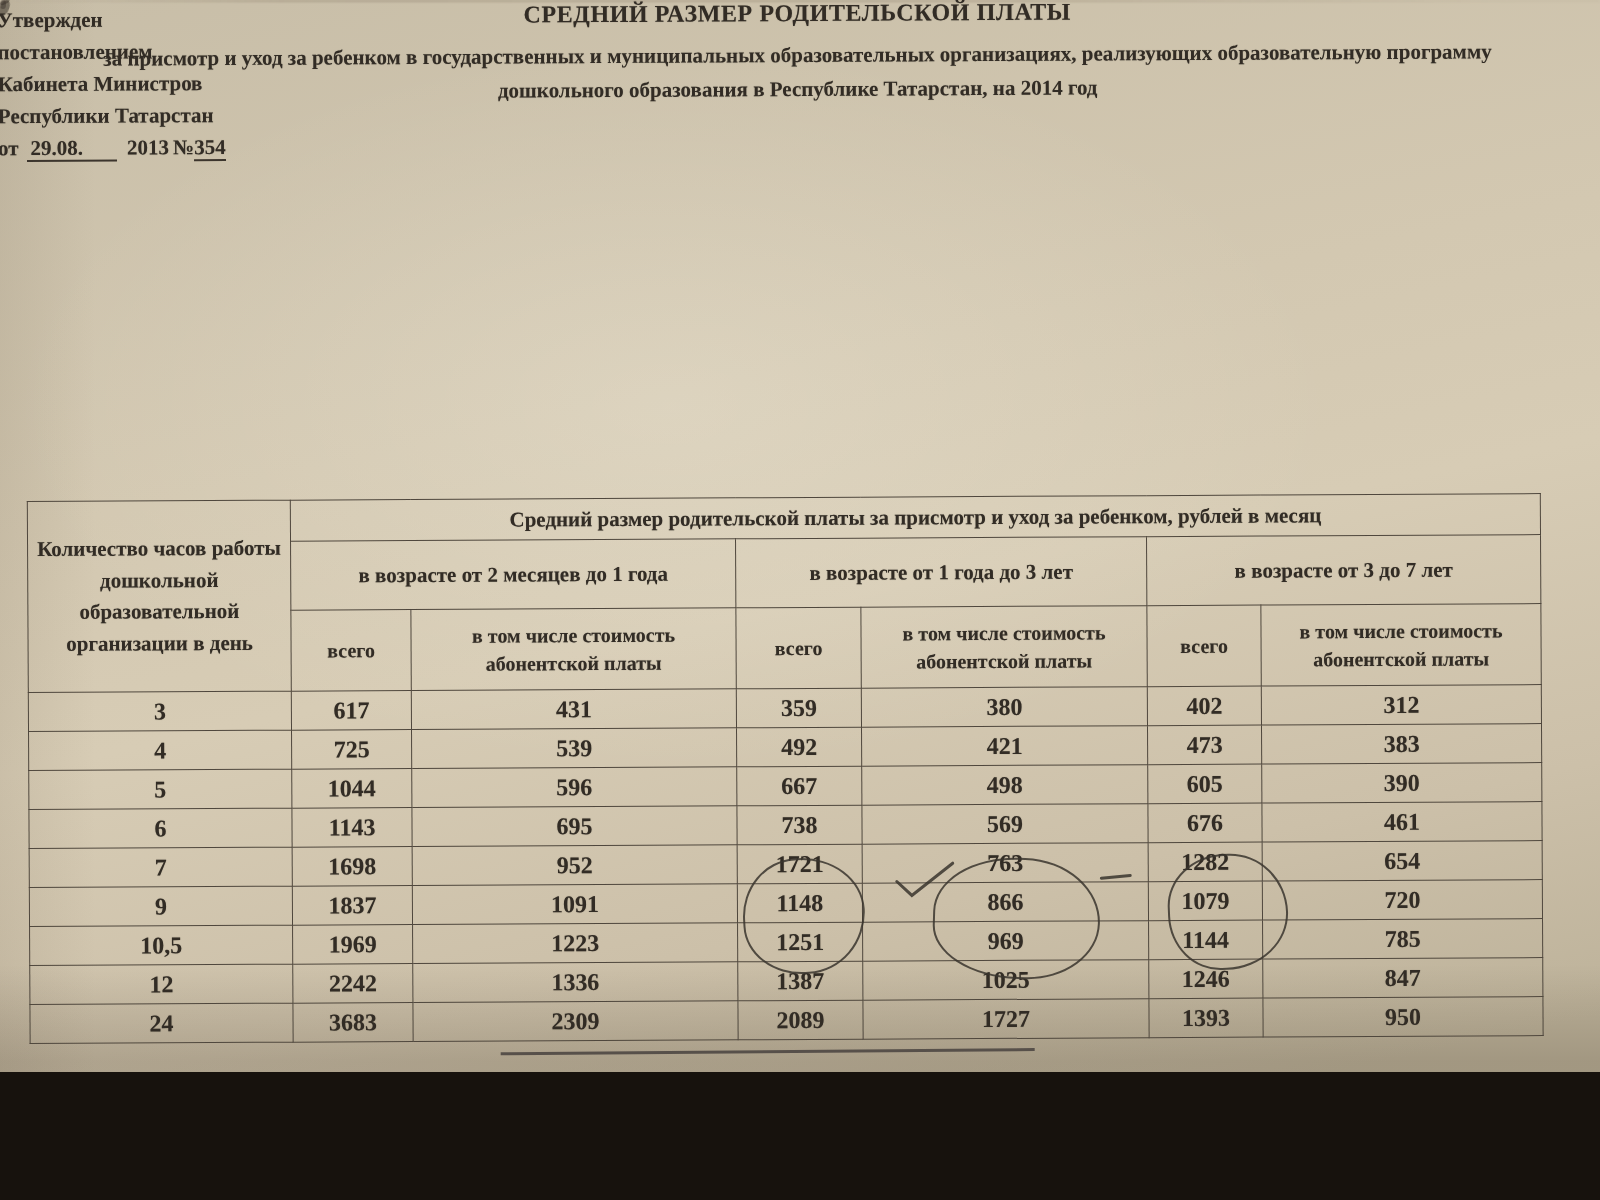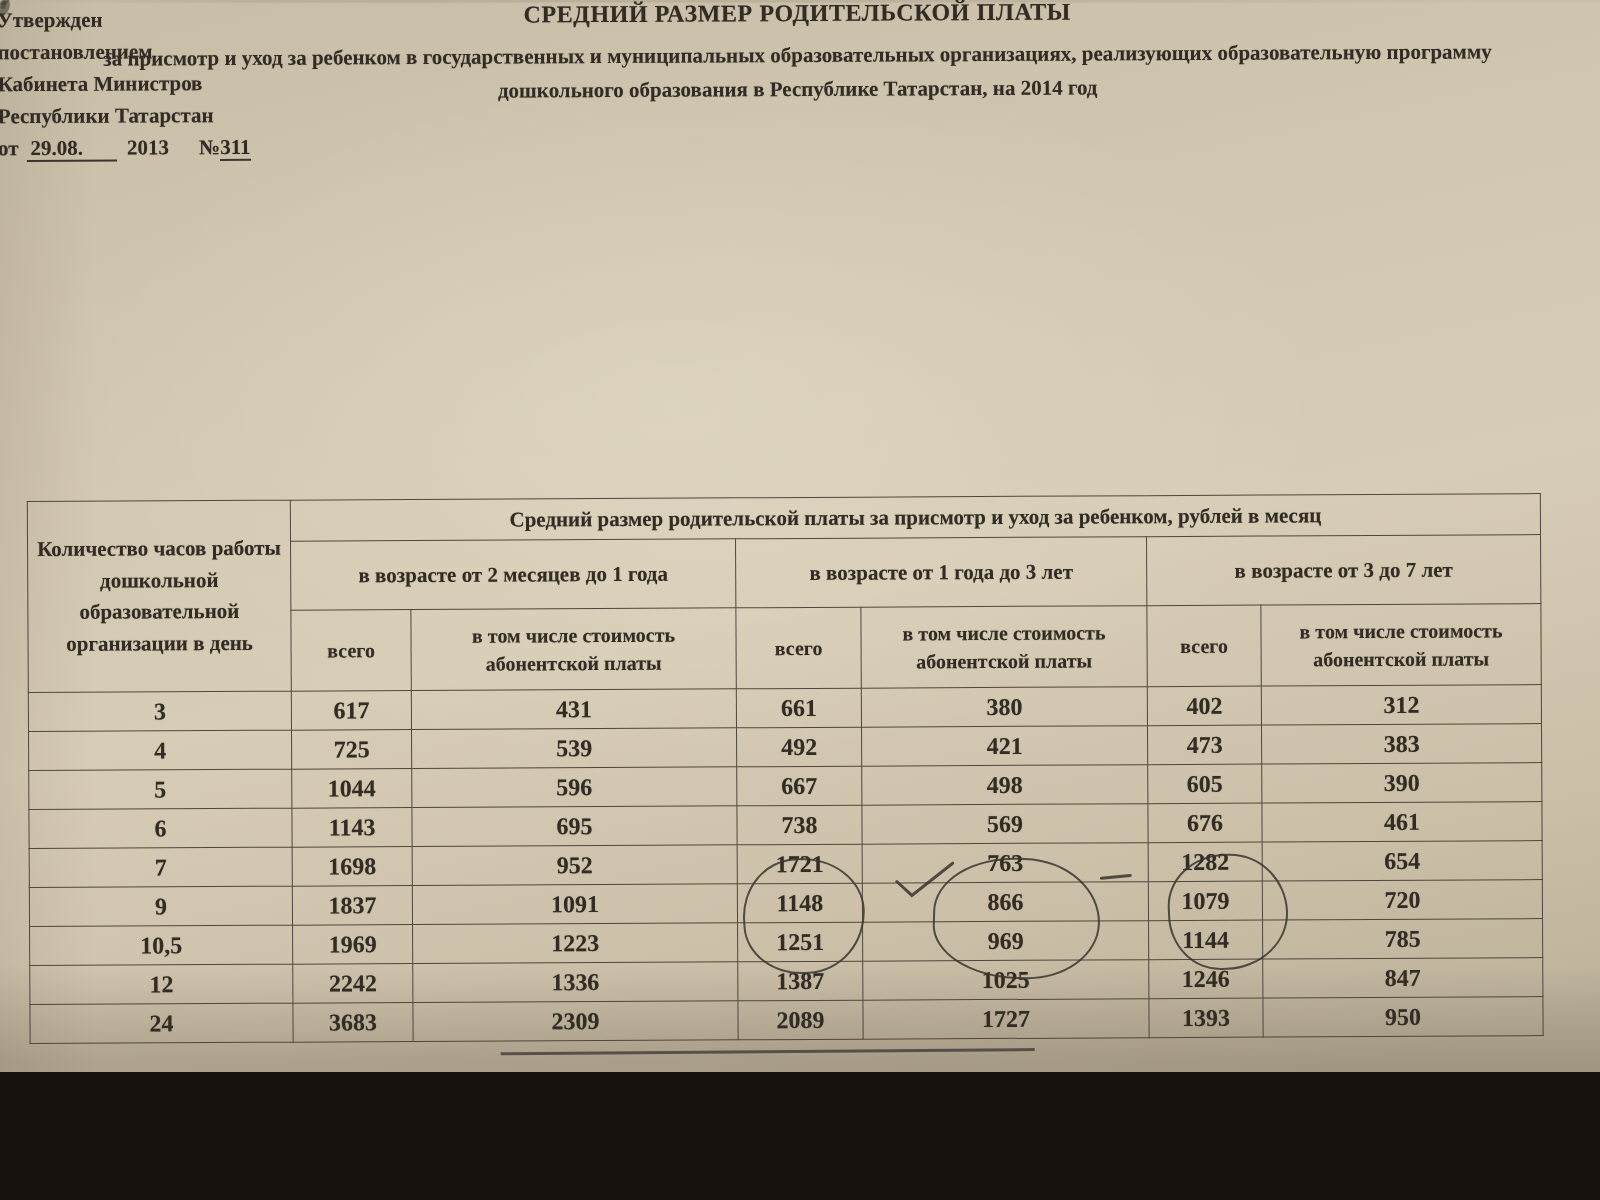--- a/index.html
+++ b/index.html
@@ -28,21 +28,21 @@
   .smudge2{position:absolute;top:328;left:700;width:6px;height:9px;background:rgba(60,52,44,0.45);border-radius:50%;filter:blur(0.5px);}
   .smudge3{position:absolute;top:280;left:1103;width:10px;height:4px;background:rgba(60,52,44,0.5);border-radius:50%;transform:rotate(-30deg);}
   .crease{position:absolute;top:1172;left:0;width:1600px;height:2px;filter:blur(1px);
     background:linear-gradient(90deg, rgba(115,100,80,0) 0%, rgba(115,100,80,0.32) 18%, rgba(115,100,80,0.28) 62%, rgba(115,100,80,0.05) 95%);}
 
   
   .approval{position:absolute;top:152;left:1158;width:330px;font-size:21px;font-weight:700;line-height:32px;
     text-shadow:0 0 1px rgba(50,45,38,0.35);}
   .approval .u{border-bottom:2px solid #3c352d;}
   .approval .date{padding:0 34px 0 4px;margin:0 10px 0 8px;text-align:right;}
-  .approval .year{margin-right:30px;}
+  .approval .year{margin-right:4px;}
 
   
   .title-block{position:absolute;top:358;left:0;width:1600px;text-align:center;}
   .doc-title{font-size:24px;font-weight:700;letter-spacing:0.6px;text-shadow:0 0 1px rgba(50,45,38,0.4);}
   .doc-subtitle{margin:12px auto 0;width:1470px;font-size:21px;font-weight:700;line-height:1.6;text-shadow:0 0 1px rgba(50,45,38,0.3);}
 
   
   table.fee{position:absolute;top:497px;left:27px;width:1513px;border-collapse:collapse;table-layout:fixed;
     font-weight:700;text-shadow:0 0 1px rgba(50,45,38,0.35);}
   table.fee td,table.fee th{border:1.6px solid #4f473d;text-align:center;vertical-align:middle;padding:1px 4px;}
@@ -79,21 +79,21 @@
   <div class="crease"></div>
 
   <div class="content">
 
     <div class="approval">
       <div>Утвержден</div>
       <div>постановлением</div>
       <div>Кабинета Министров</div>
       <div>Республики Татарстан</div>
       <div>
-        <span>от</span><span class="u date">29.08.</span><span class="year">2013</span><span>№</span><span class="u">311</span>
+        <span>от</span><span class="u date">29.08.</span><span class="year">2013</span><span>№</span><span class="u">354</span>
       </div>
     </div>
 
     <div class="title-block">
       <div class="doc-title">СРЕДНИЙ РАЗМЕР РОДИТЕЛЬСКОЙ ПЛАТЫ</div>
       <div class="doc-subtitle">за присмотр и уход за ребенком в государственных и муниципальных образовательных организациях, реализующих образовательную программу дошкольного образования в Республике Татарстан, на 2014 год</div>
     </div>
 
     <table class="fee">
       <colgroup>
@@ -122,21 +122,21 @@
           <th class="sub-head">в том числе стоимость абонентской платы</th>
           <th class="sub-head">всего</th>
           <th class="sub-head">в том числе стоимость абонентской платы</th>
         </tr>
       </thead>
       <tbody>
           <tr>
             <td class="hours-cell">3</td>
             <td class="value-cell">617</td>
             <td class="value-cell">431</td>
-            <td class="value-cell">661</td>
+            <td class="value-cell">359</td>
             <td class="value-cell">380</td>
             <td class="value-cell">402</td>
             <td class="value-cell">312</td>
           </tr>
           <tr>
             <td class="hours-cell">4</td>
             <td class="value-cell">725</td>
             <td class="value-cell">539</td>
             <td class="value-cell">492</td>
             <td class="value-cell">421</td>

